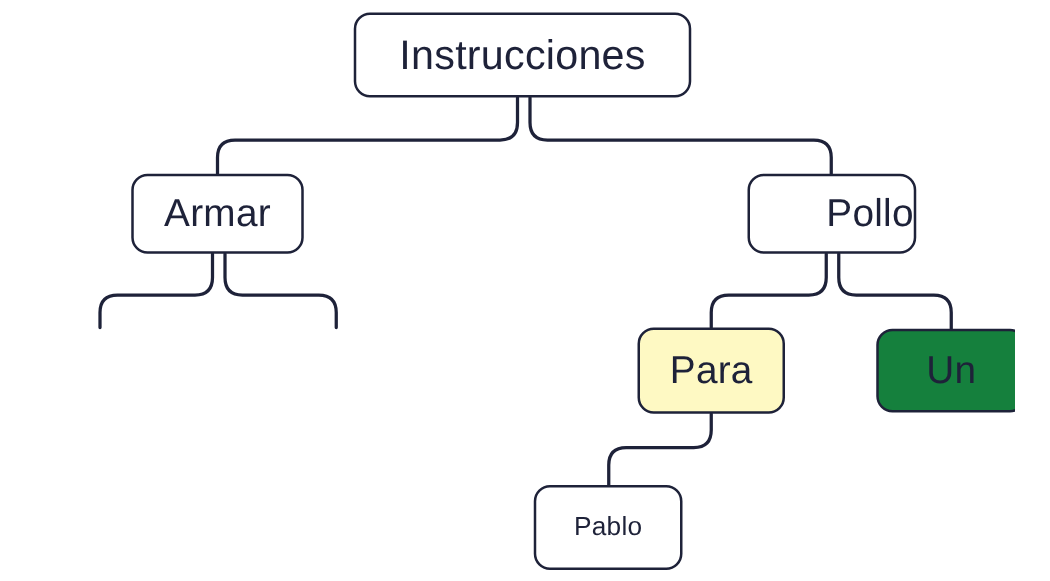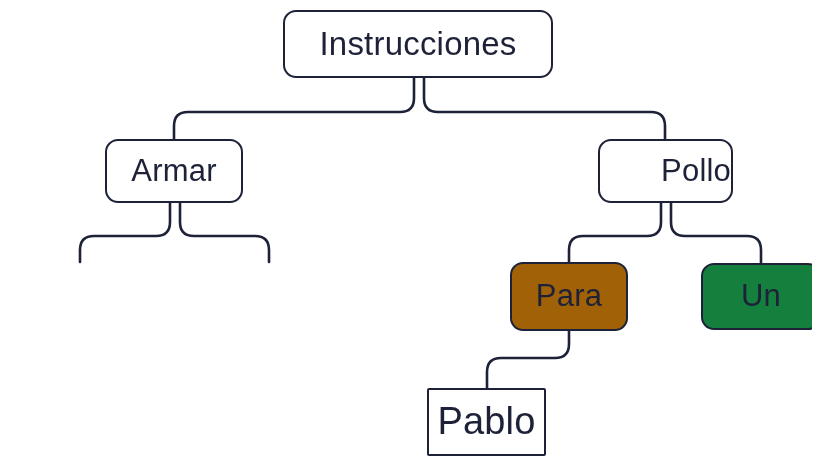--- a/index.html
+++ b/index.html
@@ -61,22 +61,22 @@
     </svg>
 <div class="node" style="left: 283px; top: 10px; width: 270px; height: 68px; font-size: 33px; border-color: rgb(30, 34, 57); border-width: 2.6px; border-radius: 13px; background: rgb(255, 255, 255);">
       <span class="node-label">Instrucciones</span>
     </div>
     <div class="node" style="left: 105px; top: 139px; width: 138px; height: 64px; font-size: 31px; border-color: rgb(30, 34, 57); border-width: 2.6px; border-radius: 13px; background: rgb(255, 255, 255);">
       <span class="node-label">Armar</span>
     </div>
     <div class="node" style="left: 598px; top: 139px; width: 135px; height: 64px; font-size: 31px; border-color: rgb(30, 34, 57); border-width: 2.6px; border-radius: 13px; background: rgb(255, 255, 255); justify-content: flex-end;">
       <span class="node-label">Pollo</span>
     </div>
-    <div class="node" style="left: 510px; top: 262px; width: 118px; height: 69px; font-size: 31px; border-color: rgb(30, 34, 57); border-width: 2.6px; border-radius: 13px; background: #a16207;">
+    <div class="node" style="left: 510px; top: 262px; width: 118px; height: 69px; font-size: 31px; border-color: rgb(30, 34, 57); border-width: 2.6px; border-radius: 13px; background: #fef9c3;">
       <span class="node-label">Para</span>
     </div>
     <div class="node" style="left: 701px; top: 263px; width: 120px; height: 67px; font-size: 31px; border-color: rgb(30, 34, 57); border-width: 2.6px; border-radius: 13px; background: #15803d;">
       <span class="node-label">Un</span>
     </div>
-    <div class="node" style="left: 427px; top: 388px; width: 119px; height: 68px; font-size: 38px; border-color: rgb(30, 34, 57); border-width: 2.6px; border-radius: 2px; background: rgb(255, 255, 255);">
+    <div class="node" style="left: 427px; top: 388px; width: 119px; height: 68px; font-size: 21px; border-color: rgb(30, 34, 57); border-width: 2.6px; border-radius: 13px; background: rgb(255, 255, 255);">
       <span class="node-label">Pablo</span>
     </div>
   </div>
 
 </body></html>

